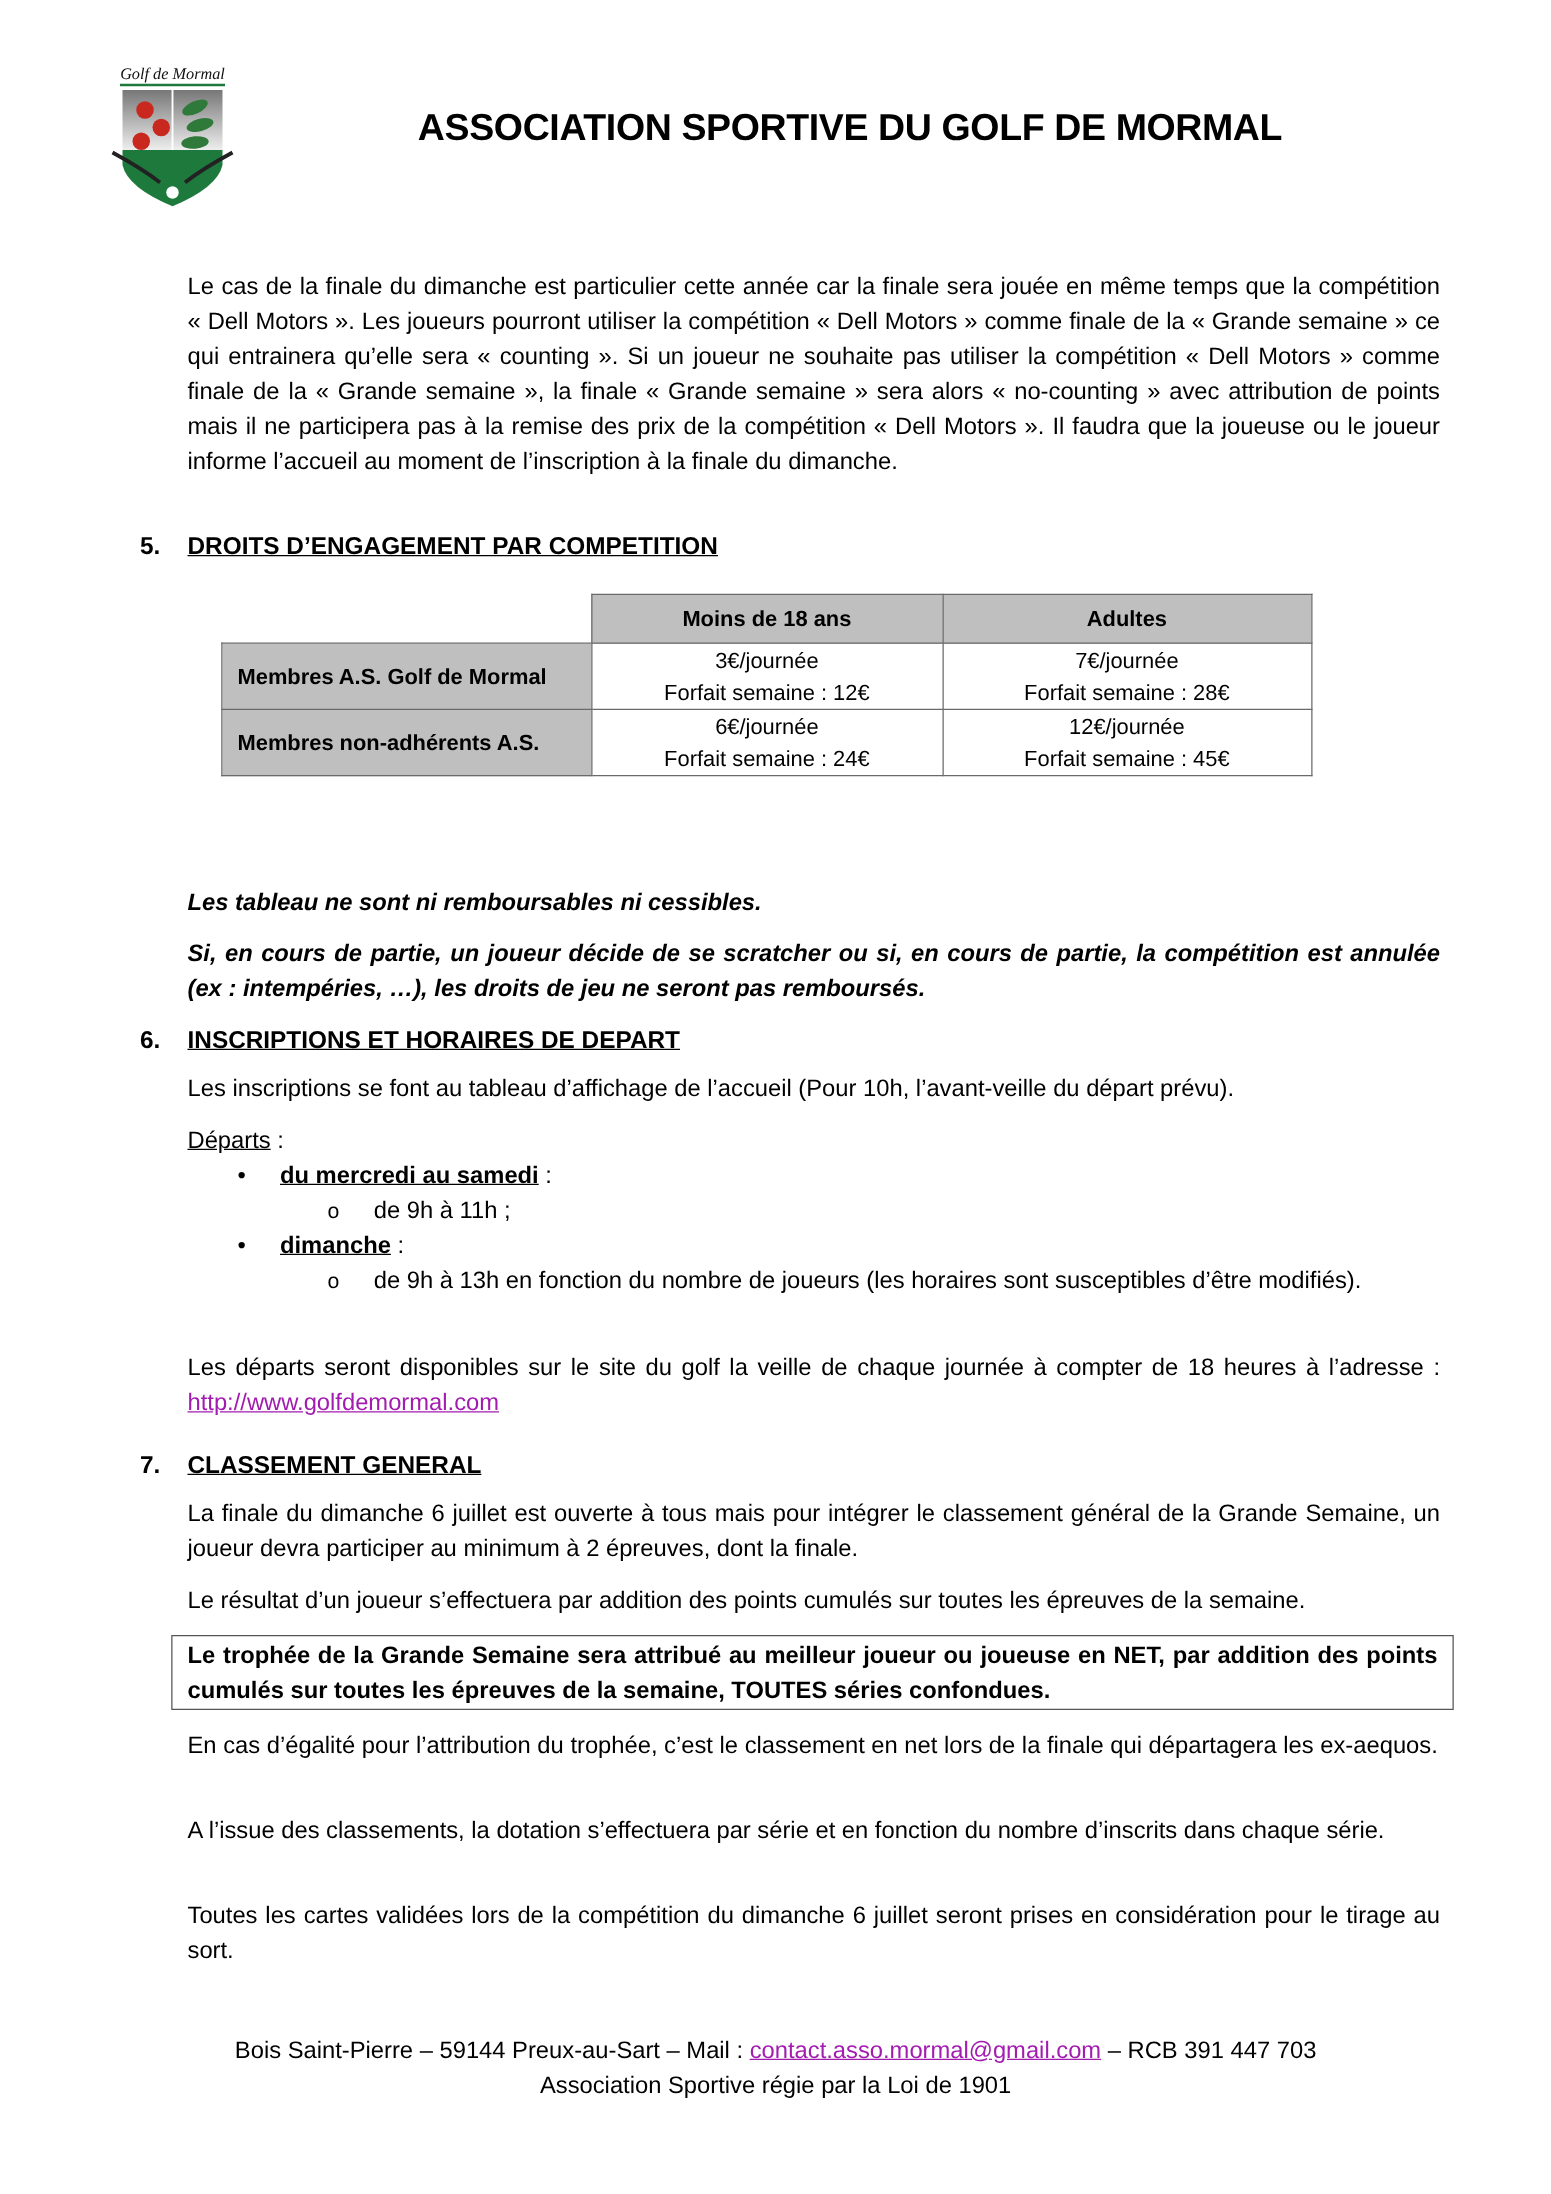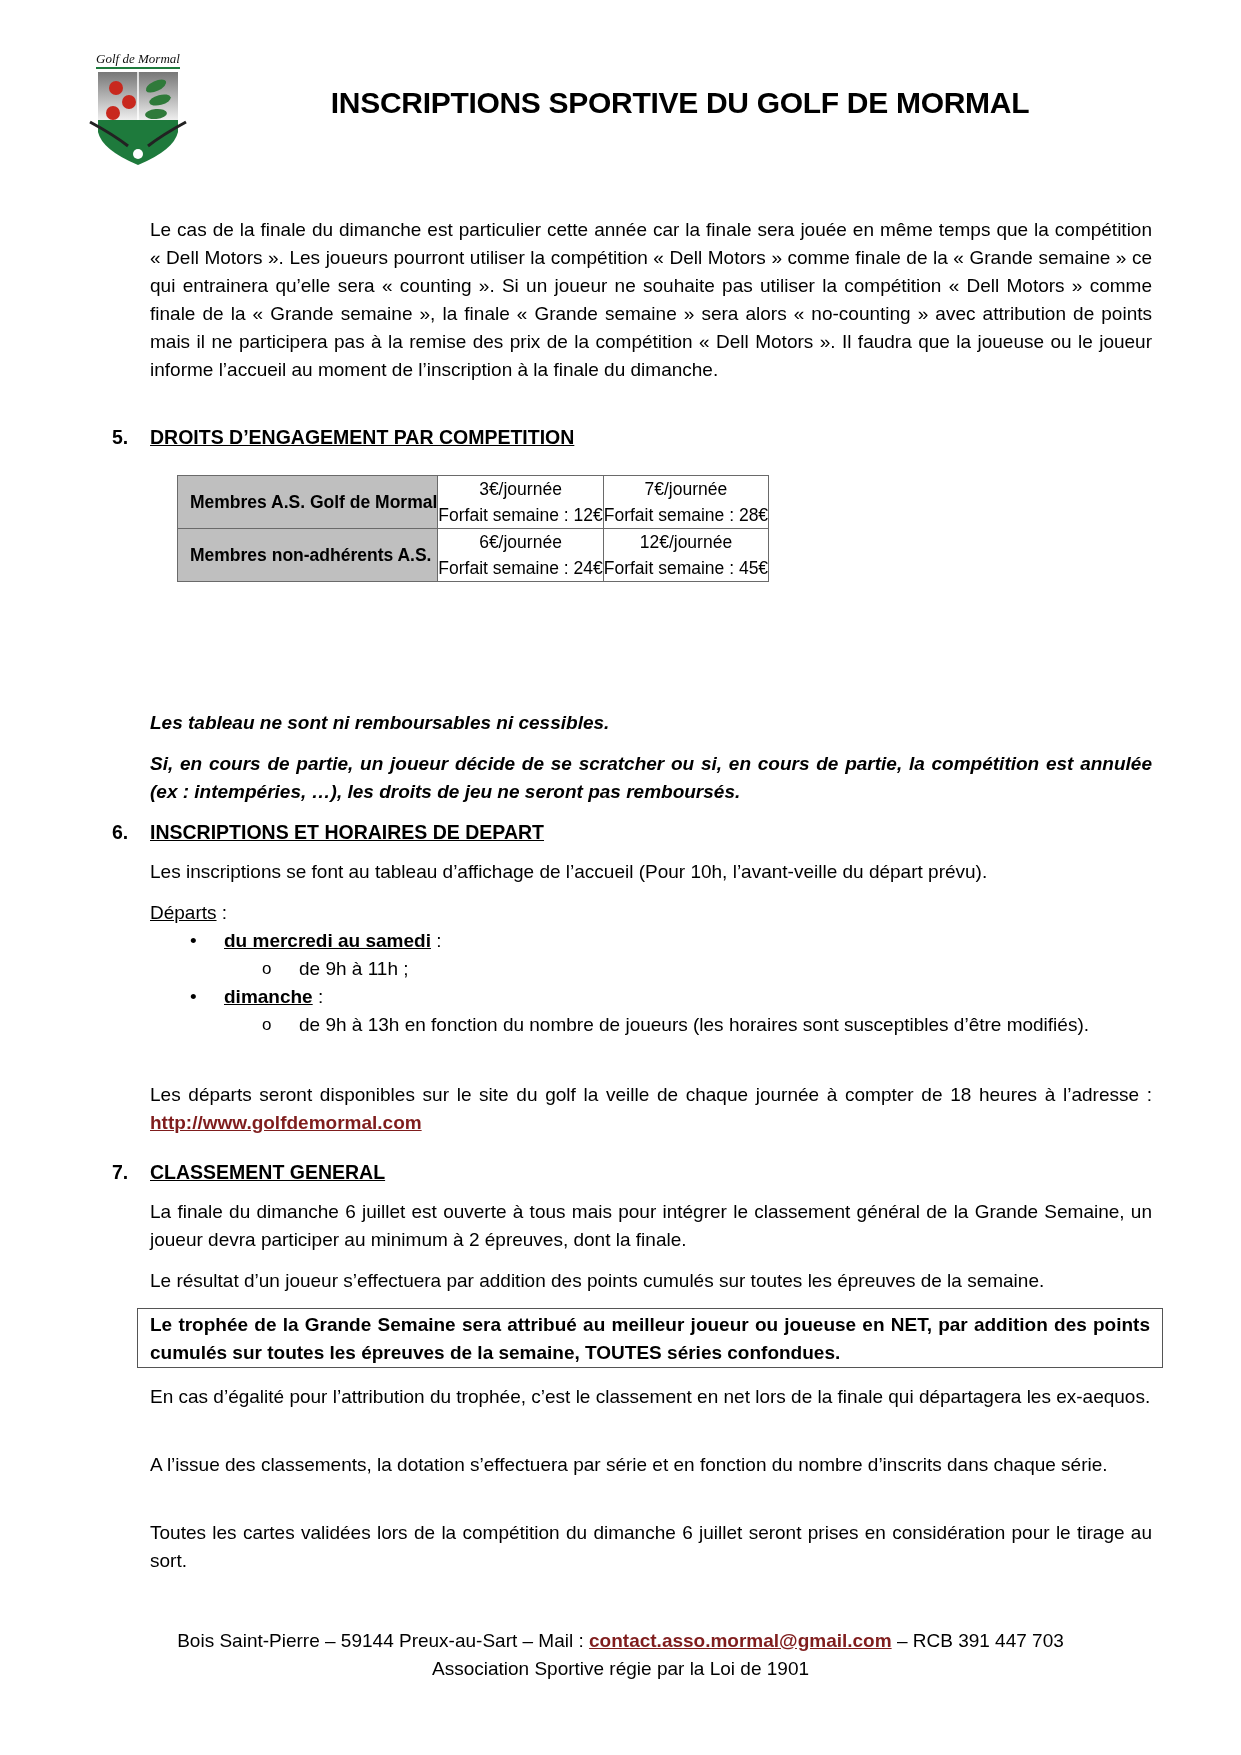--- a/index.html
+++ b/index.html
@@ -9,21 +9,21 @@
   .logo { left: 84px; top: 50px; width: 108px; height: 120px; }
   .title { left: 300px; top: 86px; width: 760px; text-align: center; font-size: 30px;
            font-weight: bold; letter-spacing: -0.3px; }
   .para { left: 150px; width: 1002px; font-size: 19px; line-height: 28px; text-align: justify; }
   .heading { left: 112px; font-size: 19.5px; font-weight: bold; line-height: 28px; }
   .heading .num { display: inline-block; width: 38px; }
   .heading .lbl { text-decoration: underline; }
   .bi { font-weight: bold; font-style: italic; }
   .u { text-decoration: underline; }
   .b { font-weight: bold; }
-  a.link { color: #7f1d1d; text-decoration: underline; font-weight: bold; }
+  a.link { color: #a21caf; text-decoration: underline; }
   table.fees { position: absolute; left: 177px; top: 475px; border-collapse: collapse; font-size: 17.5px; }
   table.fees td { border: 1.5px solid #6a6a6a; text-align: center; line-height: 26px; padding: 0; }
   table.fees td.gray { background: #bfbfbf; }
   table.fees td.rowhead { text-align: left; font-weight: bold; padding-left: 12px; margin-top: 43px; }
   table.fees td.colhead { font-weight: bold; height: 38px; }
   table.fees td.empty { border: none; }
   .bullet { position: absolute; font-size: 19px; line-height: 28px; }
   .boxed { left: 137px; top: 1308px; width: 1026px; height: 60px; border: 1.5px solid #555;
            font-size: 19px; font-weight: bold; line-height: 28px; padding: 2px 12px 0 12px; box-sizing: border-box;
            text-align: justify; text-align-last: left; }
@@ -50,30 +50,35 @@
     <circle cx="29" cy="63" r="7" fill="#c8281e"></circle>
     <ellipse cx="72" cy="36" rx="11" ry="5" fill="#2f7a3a" transform="rotate(-25 72 36)"></ellipse>
     <ellipse cx="76" cy="50" rx="11" ry="5" fill="#2f7a3a" transform="rotate(-15 76 50)"></ellipse>
     <ellipse cx="72" cy="64" rx="11" ry="5" fill="#2f7a3a" transform="rotate(-5 72 64)"></ellipse>
     <path d="M6 72 Q30 85 44 96" stroke="#222" stroke-width="3" fill="none"></path>
     <path d="M102 72 Q78 85 64 96" stroke="#222" stroke-width="3" fill="none"></path>
     <circle cx="54" cy="104" r="5" fill="#fff"></circle>
   </svg>
 </div>
 
-<div class="abs title">INSCRIPTIONS SPORTIVE DU GOLF DE MORMAL</div>
+<div class="abs title">ASSOCIATION SPORTIVE DU GOLF DE MORMAL</div>
 
 <div class="abs para" style="top:216px;">Le cas de la finale du dimanche est particulier cette année car la finale sera jouée en même temps que la compétition « Dell Motors ». Les joueurs pourront utiliser la compétition « Dell Motors » comme finale de la « Grande semaine » ce qui entrainera qu’elle sera « counting ». Si un joueur ne souhaite pas utiliser la compétition « Dell Motors » comme finale de la « Grande semaine », la finale « Grande semaine » sera alors « no-counting » avec attribution de points mais il ne participera pas à la remise des prix de la compétition « Dell Motors ». Il faudra que la joueuse ou le joueur informe l’accueil au moment de l’inscription à la finale du dimanche.</div>
 
 <div class="abs heading" style="top:423px;">
   <span class="num">5.</span><span class="lbl">DROITS D’ENGAGEMENT PAR COMPETITION</span>
 </div>
 
 <table class="fees">
   <tbody>
+      <tr>
+    <td class="empty" style="width:295px;"></td>
+    <td class="gray colhead" style="width:280px;">Moins de 18 ans</td>
+    <td class="gray colhead" style="width:294px;">Adultes</td>
+  </tr>
   <tr>
     <td class="gray rowhead">Membres A.S. Golf de Mormal</td>
     <td>
       <div>3€/journée</div>
       <div>Forfait semaine : 12€</div>
     </td>
     <td>
       <div>7€/journée</div>
       <div>Forfait semaine : 28€</div>
     </td>

